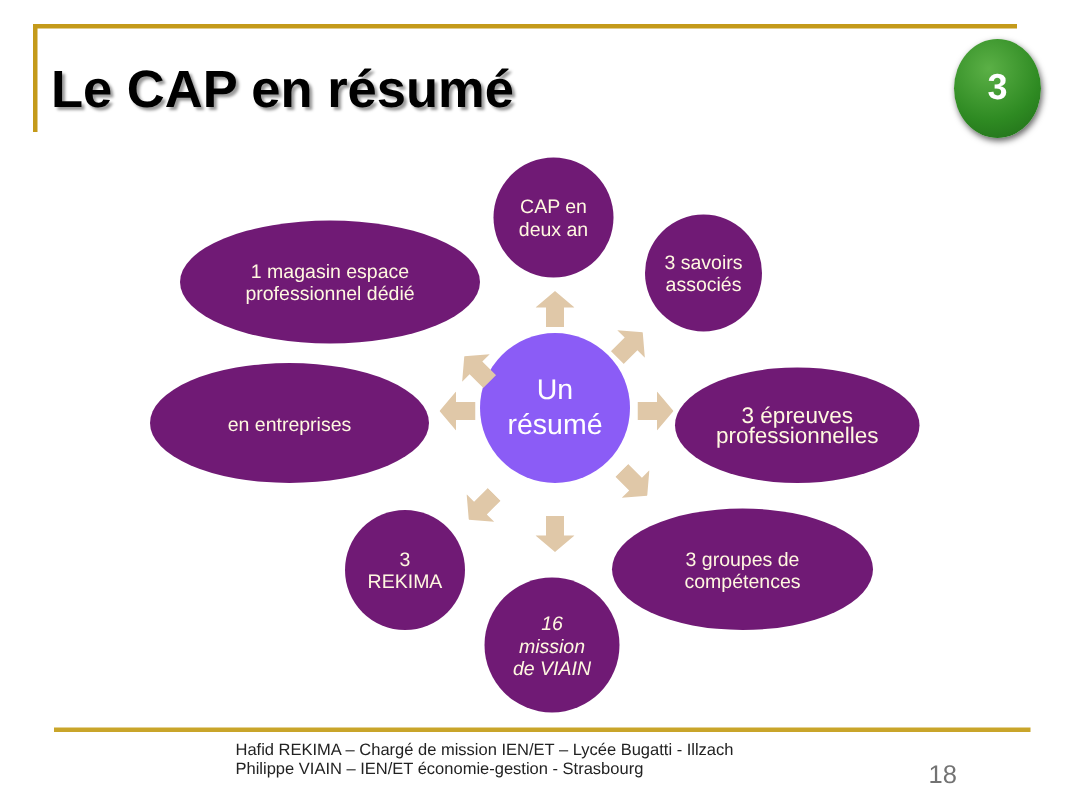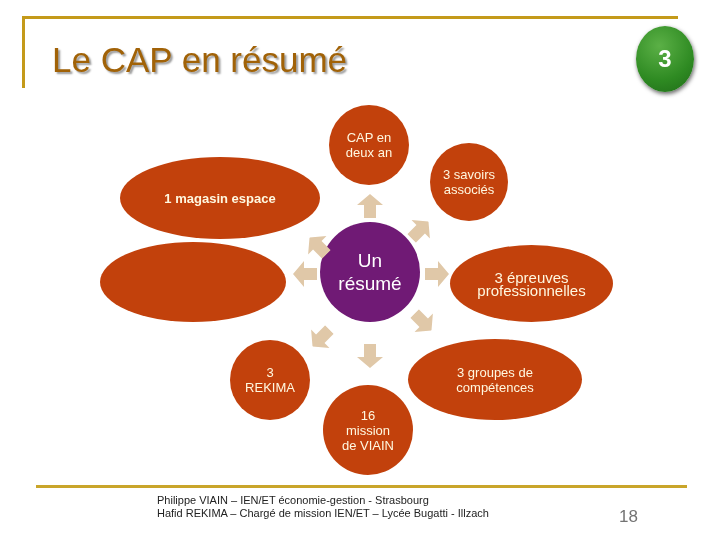--- a/index.html
+++ b/index.html
@@ -1,22 +1,22 @@
 <!DOCTYPE html>
 <html><head>
 <meta charset="utf-8">
 <style>
   html, body { margin:0; padding:0; }
   body { width:720px; height:540px; position:relative; background:#ffffff; overflow:hidden; font-family:"Liberation Sans", sans-serif; }
   .topline2 { position:absolute; left:22px; top:16px; width:656px; height:3px; background:#c49a1a; }
   .leftline { position:absolute; left:22px; top:16px; width:3px; height:72px; background:#c49a1a; }
-  .title { position:absolute; left:52px; top:40px; font-size:35px; font-weight:normal; color:#a16207; text-shadow:2px 2px 2px #9a9a9a; letter-spacing:0px; }
+  .title { position:absolute; left:34px; top:40px; font-size:35px; font-weight:bold; color:#000000; text-shadow:2px 2px 2px #9a9a9a; letter-spacing:0px; }
   .badge { position:absolute; left:636px; top:26px; width:58px; height:66px; border-radius:50%; background:radial-gradient(circle at 40% 30%, #5bb046, #2e8a22 60%, #1f6a18); box-shadow:1px 2px 4px #666; color:#fff; font-weight:bold; font-size:24px; display:flex; align-items:center; justify-content:center; }
-  .node { position:absolute; background:#c2410c; color:#fff8e0; display:flex; align-items:center; justify-content:center; text-align:center; border-radius:50%; font-size:13px; line-height:15px; }
-  .center { position:absolute; background:#701a75; color:#fff; display:flex; align-items:center; justify-content:center; text-align:center; border-radius:50%; font-size:19px; line-height:23px; }
+  .node { position:absolute; background:#701a75; color:#fff8e0; display:flex; align-items:center; justify-content:center; text-align:center; border-radius:50%; font-size:13px; line-height:15px; }
+  .center { position:absolute; background:#8b5cf6; color:#fff; display:flex; align-items:center; justify-content:center; text-align:center; border-radius:50%; font-size:19px; line-height:23px; }
   .arrow { position:absolute; width:26px; height:24px; }
   .arrow svg { width:100%; height:100%; display:block; }
   .bottomline { position:absolute; left:36px; top:485px; width:651px; height:3px; background:#c9a52a; }
   .footer { position:absolute; left:157px; top:494px; font-size:11px; line-height:13px; color:#222; white-space:nowrap; }
   .pagenum { position:absolute; left:619px; top:507px; font-size:17px; color:#737373; }
 </style>
 </head>
 <body>
 
 <div class="topline2"></div>
@@ -44,40 +44,42 @@
       <div>3 épreuves</div>
       <div>professionnelles</div>
     </div>
 </div>
 <div class="node" style="left:408px;top:339px;width:174px;height:81px;">
   <div>
       <div>3 groupes de</div>
       <div>compétences</div>
     </div>
 </div>
-<div class="node" style="left:323px;top:385px;width:90px;height:90px;">
+<div class="node" style="left:323px;top:385px;width:90px;height:90px;font-style:italic;">
   <div>
       <div>16</div>
       <div>mission</div>
       <div>de VIAIN</div>
     </div>
 </div>
 <div class="node" style="left:230px;top:340px;width:80px;height:80px;">
   <div>
       <div>3</div>
       <div>REKIMA</div>
     </div>
 </div>
 <div class="node" style="left:100px;top:242px;width:186px;height:80px;">
   <div>
+      <div>en entreprises</div>
     </div>
 </div>
-<div class="node" style="left:120px;top:157px;width:200px;height:82px;font-weight:bold;">
+<div class="node" style="left:120px;top:147px;width:200px;height:82px;">
   <div>
       <div>1 magasin espace</div>
+      <div>professionnel dédié</div>
     </div>
 </div>
 
 <div class="center" style="left:320px;top:222px;width:100px;height:100px;">
   <div>
       <div>Un</div>
       <div>résumé</div>
     </div>
 </div>
 
@@ -117,16 +119,16 @@
     </svg>
 </div>
 <div class="arrow" style="left:305px;top:234px;transform:rotate(315deg);">
   <svg viewBox="0 0 26 24">
       <polygon points="13,0 26,11 19,11 19,24 7,24 7,11 0,11" fill="#e0c8a8"></polygon>
     </svg>
 </div>
 
 <div class="bottomline"></div>
 <div class="footer">
+  <div>Hafid REKIMA – Chargé de mission IEN/ET – Lycée Bugatti - Illzach</div>
   <div>Philippe VIAIN – IEN/ET économie-gestion - Strasbourg</div>
-  <div>Hafid REKIMA – Chargé de mission IEN/ET – Lycée Bugatti - Illzach</div>
 </div>
 <div class="pagenum">18</div>
 
 </body></html>

